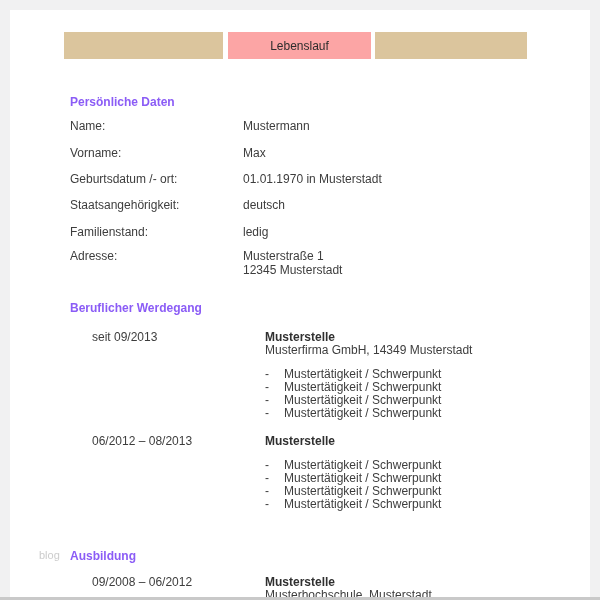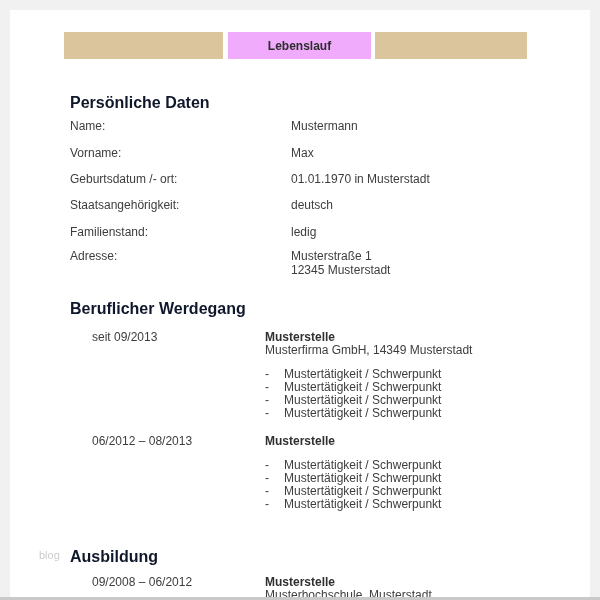--- a/index.html
+++ b/index.html
@@ -29,41 +29,40 @@
     left: 54px; top: 22px;
     display: flex;
     align-items: stretch;
     height: 27px;
   }
   .band-tan { background: #dbc59d; }
   .band-tan.first { width: 159px; margin-right: 5px; }
   .band-tan.last  { width: 152px; }
   .band-title {
     width: 143px; margin-right: 4px;
-    background: #f0abfc;
+    background: #fca5a5;
     display: flex; align-items: center; justify-content: center;
-    font-size: 12px; color: #2d2d2d; font-weight: bold;
+    font-size: 12px; color: #2d2d2d;
   }
   
   .section-heading {
     position: absolute;
     left: 60px;
-    font-size: 16px; font-weight: bold;
-    color: #0f172a;
+    font-size: 12px; font-weight: bold;
+    color: #8b5cf6;
     line-height: 15px;
     white-space: nowrap;
   }
   
   .row {
     position: absolute;
     left: 60px; right: 20px;
     display: flex;
     font-size: 12px; line-height: 14px;
     color: #3d3d3d;
-    gap: 48px;
   }
   .row .label { width: 173px; flex: 0 0 173px; }
   .row .value { white-space: pre-line; }
   
   .entry {
     position: absolute;
     left: 60px; right: 20px;
     font-size: 12px; line-height: 13px;
     color: #3d3d3d;
     margin-left: 22px;

